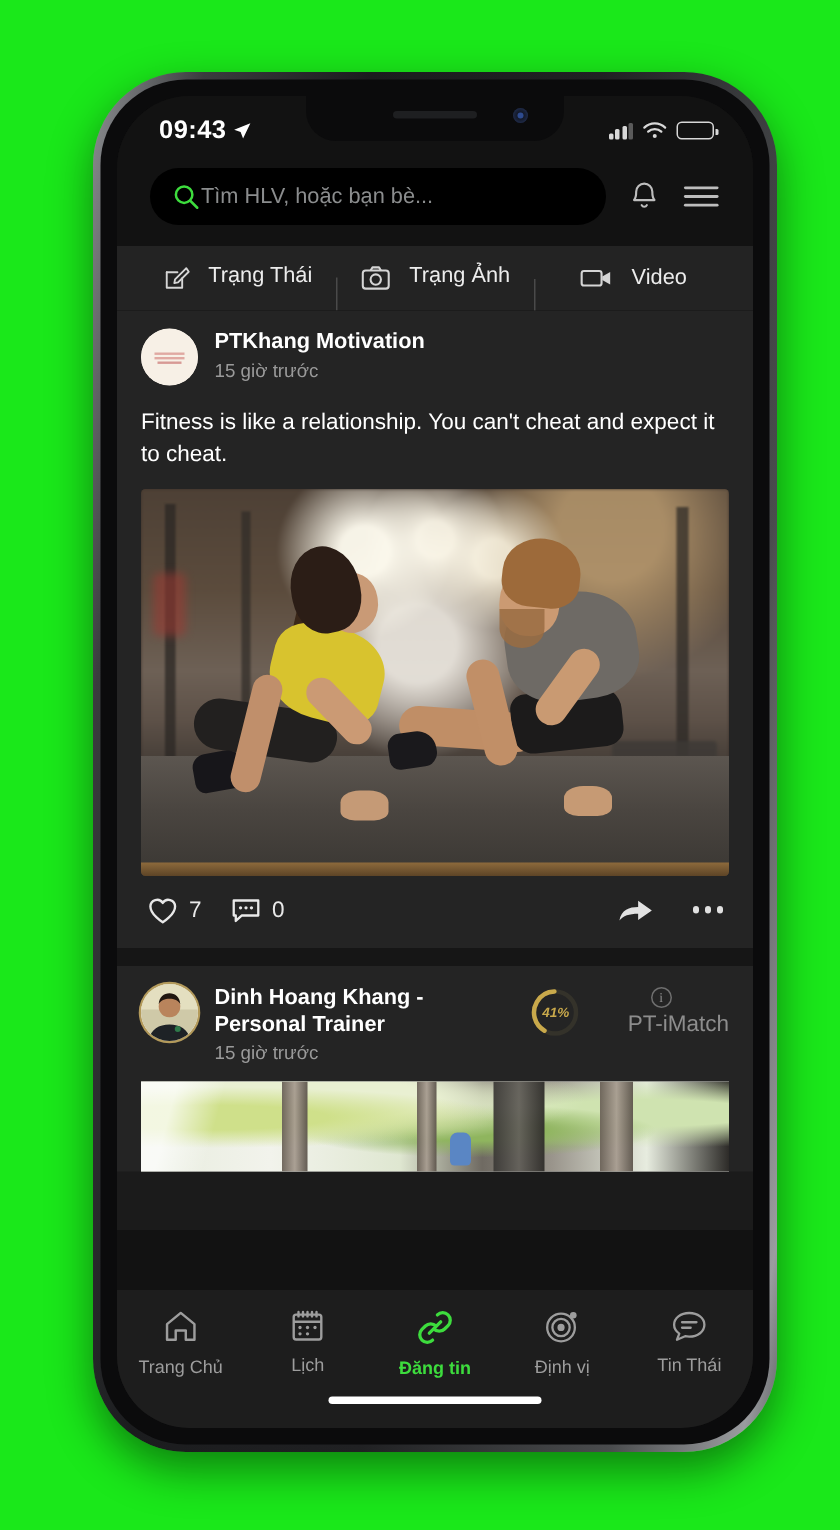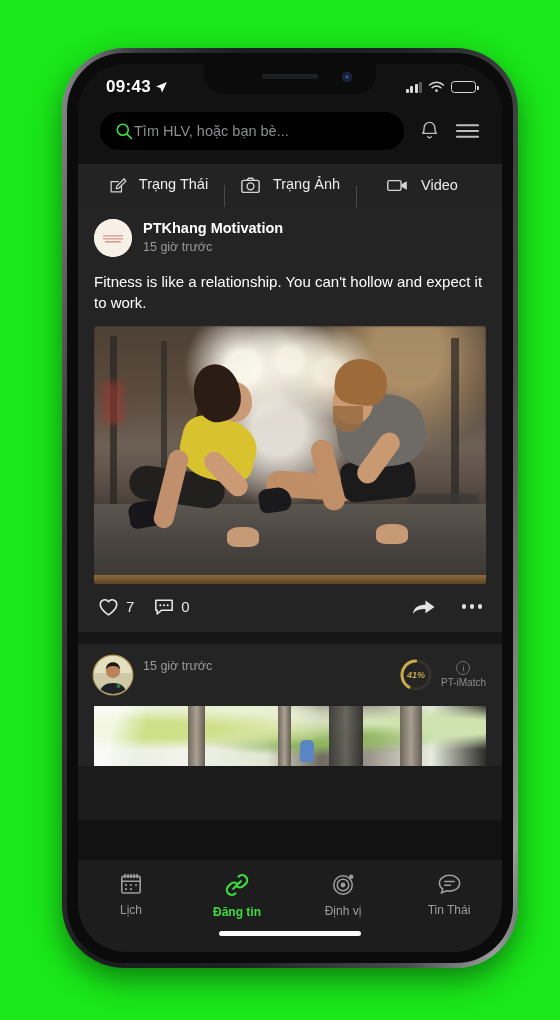--- a/index.html
+++ b/index.html
@@ -172,21 +172,21 @@
     display:flex; align-items:center; justify-content:center;
     color:#c9a94b; font-size:9px; font-weight:bold;
   }
   .imatch-col { display:flex; flex-direction:column; align-items:center; gap:2px; }
   .info-circle {
     width:14px; height:14px; border-radius:50%;
     border:1px solid #6e6e6e; color:#8d8d8d;
     font-size:9px; line-height:12px; text-align:center;
     font-family:"Liberation Serif",serif;
   }
-  .imatch-label { color:#8d8d8d; font-size:10px; }
+  .imatch-label { color:#8d8d8d; font-size:15px;margin-left:23px; }
 
   .post-text {
     color:#fff; font-size:15px; line-height:1.42;
     padding: 6px 16px 12px 16px;
   }
 
   
   .photo {
     margin: 0 16px;
     height: 258px;
@@ -407,21 +407,21 @@
                 <rect x="9" y="19" width="20" height="1.6" fill="#e0a9a2"></rect>
                 <rect x="11" y="22" width="16" height="1.6" fill="#d79a95"></rect>
               </svg>
             </div>
             <div class="headmeta">
               <div class="ph-name">PTKhang Motivation</div>
               <div class="ph-time">15 giờ trước</div>
             </div>
           </div>
 
-          <div class="post-text">Fitness is like a relationship. You can't hollow and expect it to work.</div>
+          <div class="post-text">Fitness is like a relationship. You can't cheat and expect it to cheat.</div>
 
           <div class="photo">
             <div class="gym-bg"></div>
             <div class="rack-l"></div>
               <div class="rack-l2"></div>
               <div class="rack-r"></div>
             <div class="redblob"></div>
               <div class="bench"></div>
             <div class="floor"></div>
 
@@ -485,20 +485,21 @@
               <svg width="38" height="38" viewBox="0 0 38 38">
                 <circle cx="19" cy="19" r="19" fill="#cfc9a8"></circle>
                 <rect x="0" y="0" width="38" height="17" fill="#e4dfc0"></rect>
                 <path d="M5 38c1.5-8 7-11 14-11s12.5 3 14 11z" fill="#1e2226"></path>
                 <circle cx="19" cy="15" r="7.2" fill="#b9845c"></circle>
                 <path d="M11.8 13.5c.4-5 3.4-7.3 7.2-7.3s6.8 2.3 7.2 7.3c-1.4-2.6-4-3.6-7.2-3.6s-5.8 1-7.2 3.6z" fill="#20160f"></path>
                 <circle cx="24.5" cy="30" r="2" fill="#2f7a4a"></circle>
               </svg>
             </div>
             <div class="headmeta">
+              <div class="ph-name">Dinh Hoang Khang - Personal Trainer</div>
               <div class="ph-time">15 giờ trước</div>
             </div>
             <div class="match">
               <div class="ring-wrap">
                 <svg width="34" height="34" viewBox="0 0 34 34">
                   <circle cx="17" cy="17" r="14" stroke="#34322a" stroke-width="3" fill="none"></circle>
                   <circle cx="17" cy="17" r="14" stroke="#c9a94b" stroke-width="3" fill="none" stroke-linecap="round" stroke-dasharray="36 88" transform="rotate(120 17 17)"></circle>
                 </svg>
                 <span class="ring-pct">41%</span>
               </div>
@@ -516,20 +517,26 @@
             <div class="trunk t2"></div>
             <div class="trunk t3"></div>
             <div class="trunk t4"></div>
             <div class="bluebin"></div>
           </div>
         </div>
       </div>
 
       <div class="bottomnav">
 
+        <div class="nav-item">
+          <svg width="25" height="25" viewBox="0 0 26 26">
+            <path d="M3.5 11.2L13 3.4l9.5 7.8V22h-6v-6.4h-7V22h-6z" stroke="#9d9d9d" stroke-width="1.7" fill="none" stroke-linejoin="round"></path>
+          </svg>
+          <span>Trang Chủ</span>
+        </div>
 
         <div class="nav-item">
           <svg width="24" height="24" viewBox="0 0 24 24">
             <rect x="2.8" y="4.4" width="18.4" height="16.6" rx="1.6" stroke="#9d9d9d" stroke-width="1.6" fill="none"></rect>
             <line x1="2.8" y1="9.2" x2="21.2" y2="9.2" stroke="#9d9d9d" stroke-width="1.6"></line>
             <line x1="6" y1="2.6" x2="6" y2="5.6" stroke="#9d9d9d" stroke-width="1.6" stroke-linecap="round"></line>
             <line x1="9" y1="2.6" x2="9" y2="5.6" stroke="#9d9d9d" stroke-width="1.6" stroke-linecap="round"></line>
             <line x1="12" y1="2.6" x2="12" y2="5.6" stroke="#9d9d9d" stroke-width="1.6" stroke-linecap="round"></line>
             <line x1="15" y1="2.6" x2="15" y2="5.6" stroke="#9d9d9d" stroke-width="1.6" stroke-linecap="round"></line>
             <line x1="18" y1="2.6" x2="18" y2="5.6" stroke="#9d9d9d" stroke-width="1.6" stroke-linecap="round"></line>

